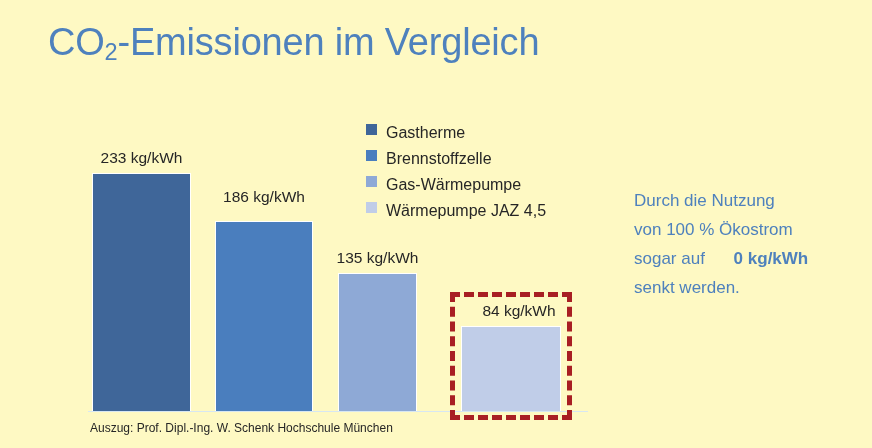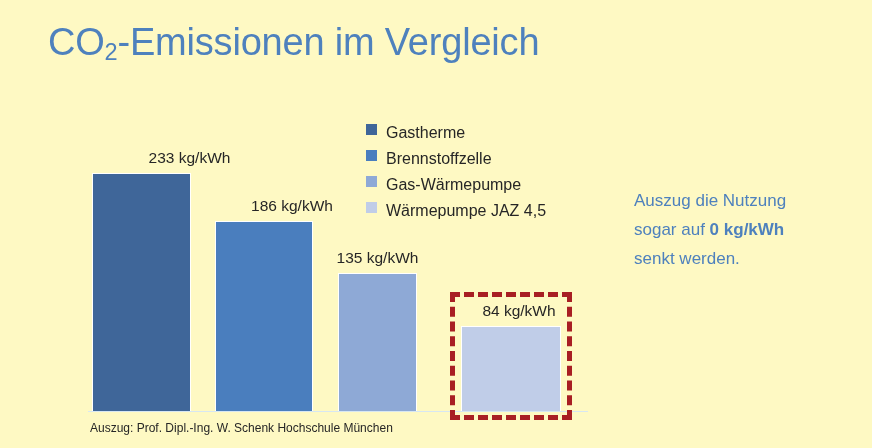--- a/index.html
+++ b/index.html
@@ -115,21 +115,21 @@
   #side-note {
     position: absolute;
     left: 634px;
     top: 186px;
     width: 230px;
     font-size: 17px;
     line-height: 29px;
     color: #4e81bd;
   }
   #side-note .nl { display: block; }
-  #side-note b { font-weight: bold; }
+  #side-note b { font-weight: bold; margin-left: 24px; }
   #side-note sub {
     font-size: 0.65em;
     vertical-align: baseline;
     position: relative;
     top: 0.24em;
   }
 
   
   #source-note {
     position: absolute;
@@ -145,25 +145,25 @@
 
 <div id="slide">
 
   <div id="title">
     <span>CO</span><sub>2</sub><span>-Emissionen im Vergleich</span>
   </div>
 
   <div id="plot">
     <div id="bars">
         <div class="bar-group" style="left: 92px; width: 99px; height: 272px;">
-          <div class="bar-label" style="bottom: 244px; margin-left: 48px;">233 kg/kWh</div>
+          <div class="bar-label" style="bottom: 244px;">233 kg/kWh</div>
           <div class="bar" style="height: 238px; background: rgb(63, 102, 153); border-top: 1px solid rgb(255, 255, 255); border-left: 1px solid rgb(255, 255, 255); border-right: 1px solid rgb(255, 255, 255);"></div>
         </div>
         <div class="bar-group" style="left: 215px; width: 98px; height: 224px;">
-          <div class="bar-label" style="bottom: 196px; margin-left: 28px;">186 kg/kWh</div>
+          <div class="bar-label" style="bottom: 205px;">186 kg/kWh</div>
           <div class="bar" style="height: 190px; background: rgb(74, 126, 190); border-top: 1px solid rgb(255, 255, 255); border-left: 1px solid rgb(255, 255, 255); border-right: 1px solid rgb(255, 255, 255);"></div>
         </div>
         <div class="bar-group" style="left: 338px; width: 79px; height: 172px;">
           <div class="bar-label" style="bottom: 144px;">135 kg/kWh</div>
           <div class="bar" style="height: 138px; background: rgb(142, 169, 214); border-top: 1px solid rgb(255, 255, 255); border-left: 1px solid rgb(255, 255, 255); border-right: 1px solid rgb(255, 255, 255);"></div>
         </div>
         <div class="bar-group" style="left: 461px; width: 100px; height: 119px;">
           <div class="bar-label" style="bottom: 91px; margin-left: 8px;">84 kg/kWh</div>
           <div class="bar" style="height: 85px; background: rgb(192, 205, 232); border-top: 1px solid rgb(255, 255, 255); border-left: 1px solid rgb(255, 255, 255); border-right: 1px solid rgb(255, 255, 255);"></div>
         </div>
@@ -185,20 +185,21 @@
         <span class="legend-swatch" style="background: rgb(142, 169, 214);"></span>
         <span class="legend-text">Gas-Wärmepumpe</span>
       </div>
       <div class="legend-row">
         <span class="legend-swatch" style="background: rgb(192, 205, 232);"></span>
         <span class="legend-text">Wärmepumpe JAZ 4,5</span>
       </div>
     </div>
 
   <div id="side-note">
-    <span class="nl">Auszug die Nutzung</span>
+    <span class="nl">Durch die Nutzung</span>
+    <span class="nl">von 100 % Ökostrom</span>
     <span class="nl"><span>sogar auf </span><b>0 kg/kWh</b></span>
     <span class="nl">senkt werden.</span>
   </div>
 
   <div id="source-note">Auszug: Prof. Dipl.-Ing. W. Schenk Hochschule München</div>
 
 </div>
 
 </body></html>

